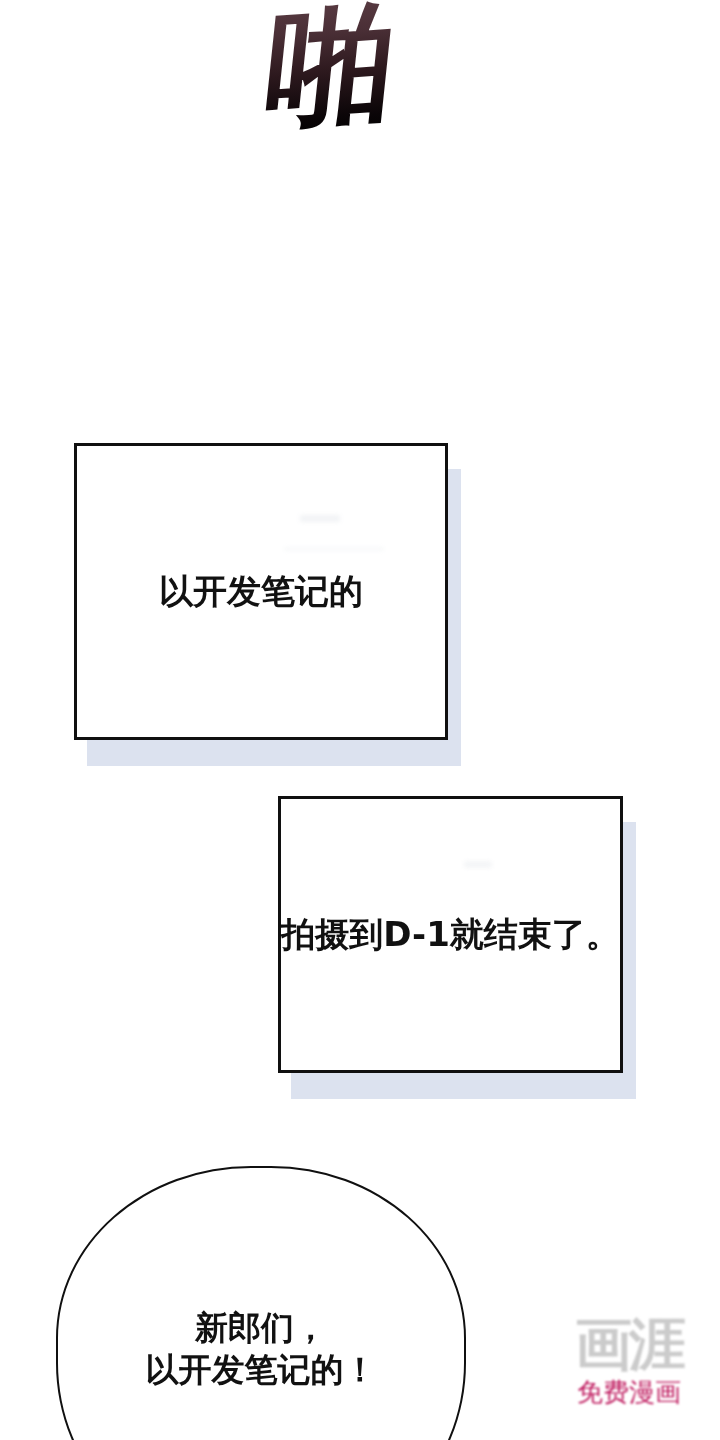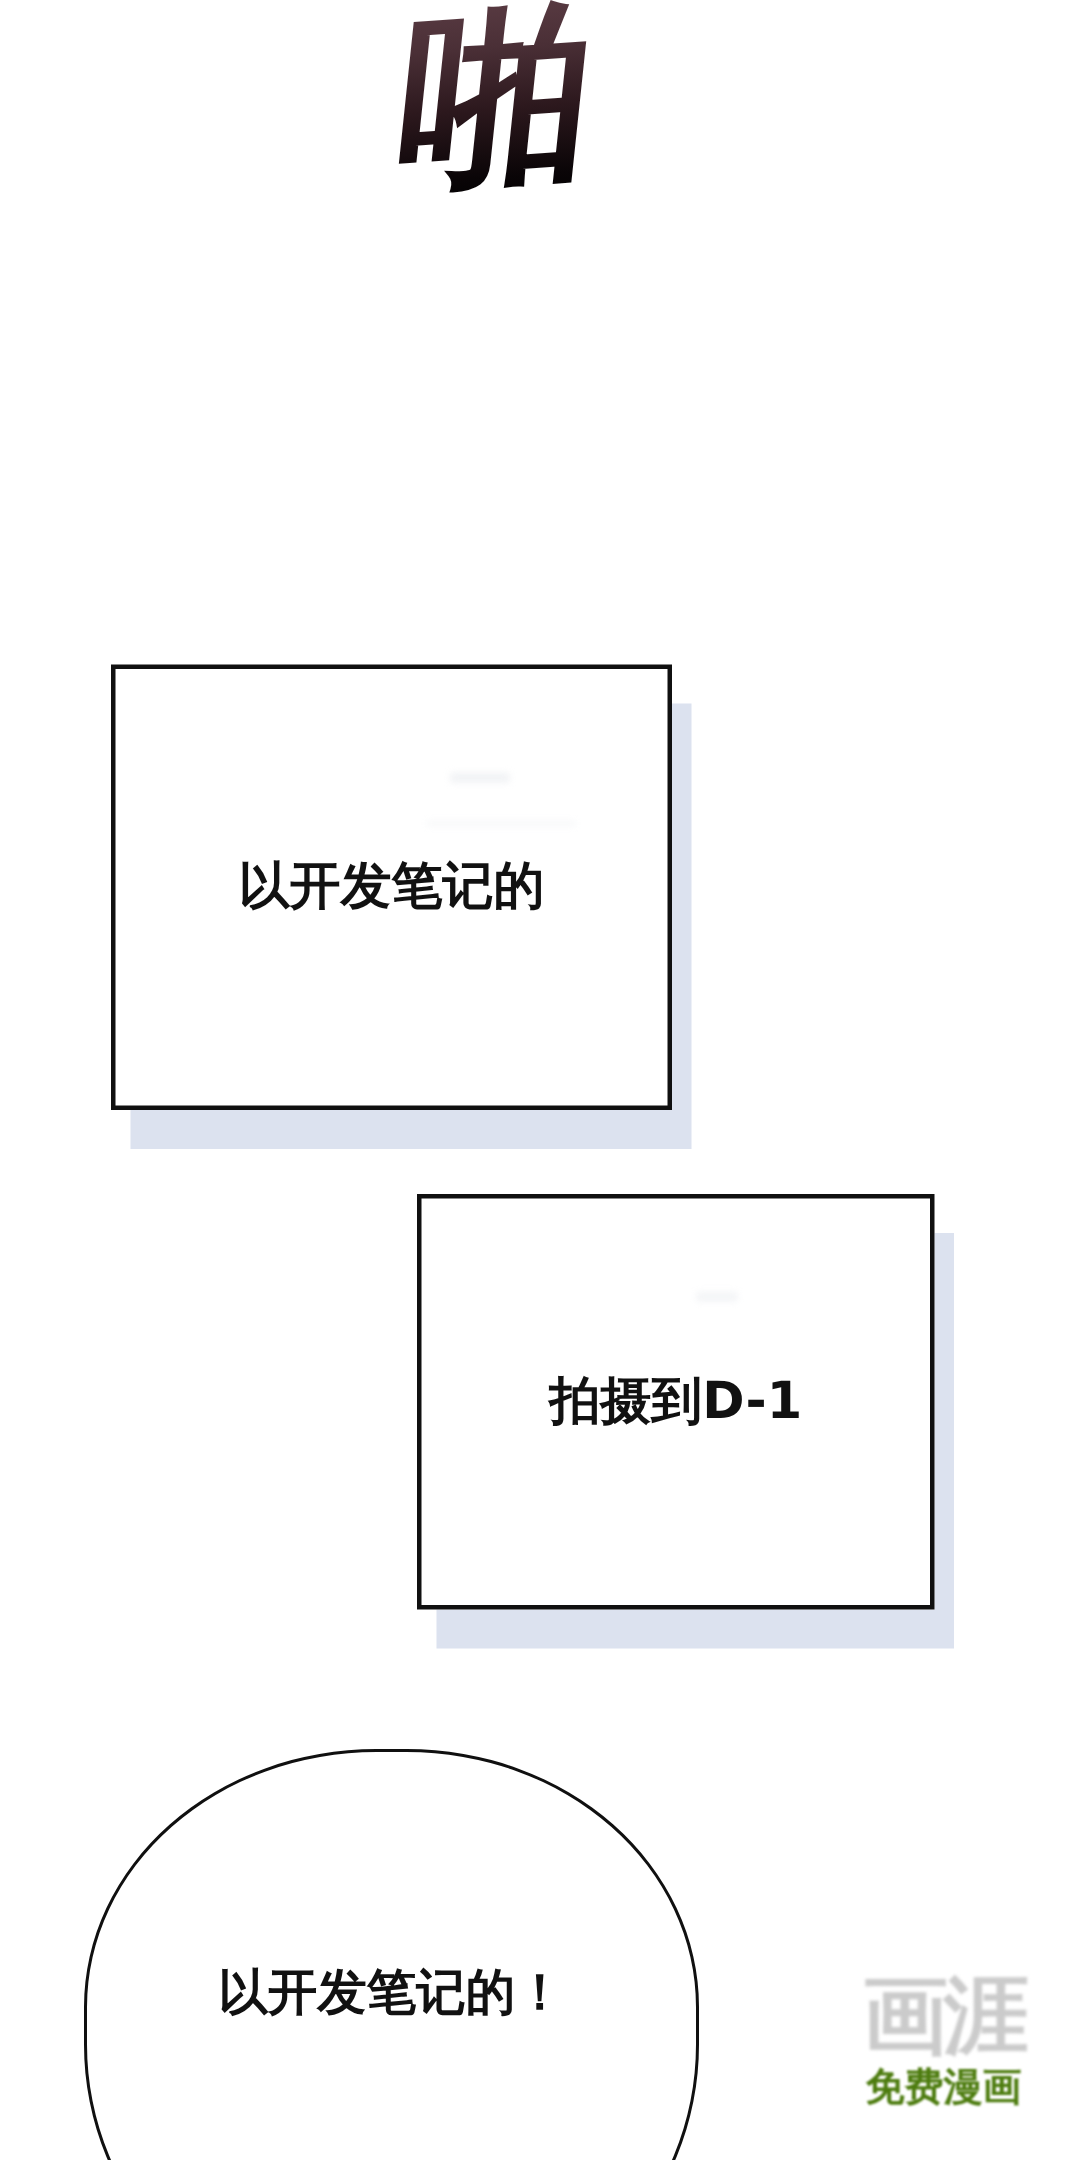--- a/index.html
+++ b/index.html
@@ -93,47 +93,49 @@
     font-size:57px;
     font-weight:900;
     line-height:60px;
     letter-spacing:-3px;
     filter:blur(1.1px);
     text-shadow:0 0 4px rgba(255,255,255,0.85);
   }
   .wm-tag{
     margin-top:4px;
     font-size:26px;
-    font-weight:700;
+    font-weight:400;
     line-height:28px;
     filter:blur(0.8px);
-    color:#4d7c0f;
+    color:#be185d;
     text-shadow:0 0 3px rgba(255,255,255,0.85);
   }
 </style>
 </head>
 <body>
 
 <div class="page">
 
   <div class="sfx">啪</div>
 
   <section class="panel panel-1">
     <div class="line">以开发笔记的</div>
   </section>
 
   <section class="panel panel-2">
     <div class="line">拍摄到D-1</div>
+    <div class="line">就结束了。</div>
   </section>
 
   <div class="smudge smudge-1a"></div>
   <div class="smudge smudge-1b"></div>
   <div class="smudge smudge-2"></div>
 
   <div class="bubble">
+    <div class="line">新郎们，</div>
     <div class="line">以开发笔记的！</div>
   </div>
 
   <div class="watermark">
     <div class="wm-logo">画涯</div>
     <div class="wm-tag">免费漫画</div>
   </div>
 
 </div>
 

